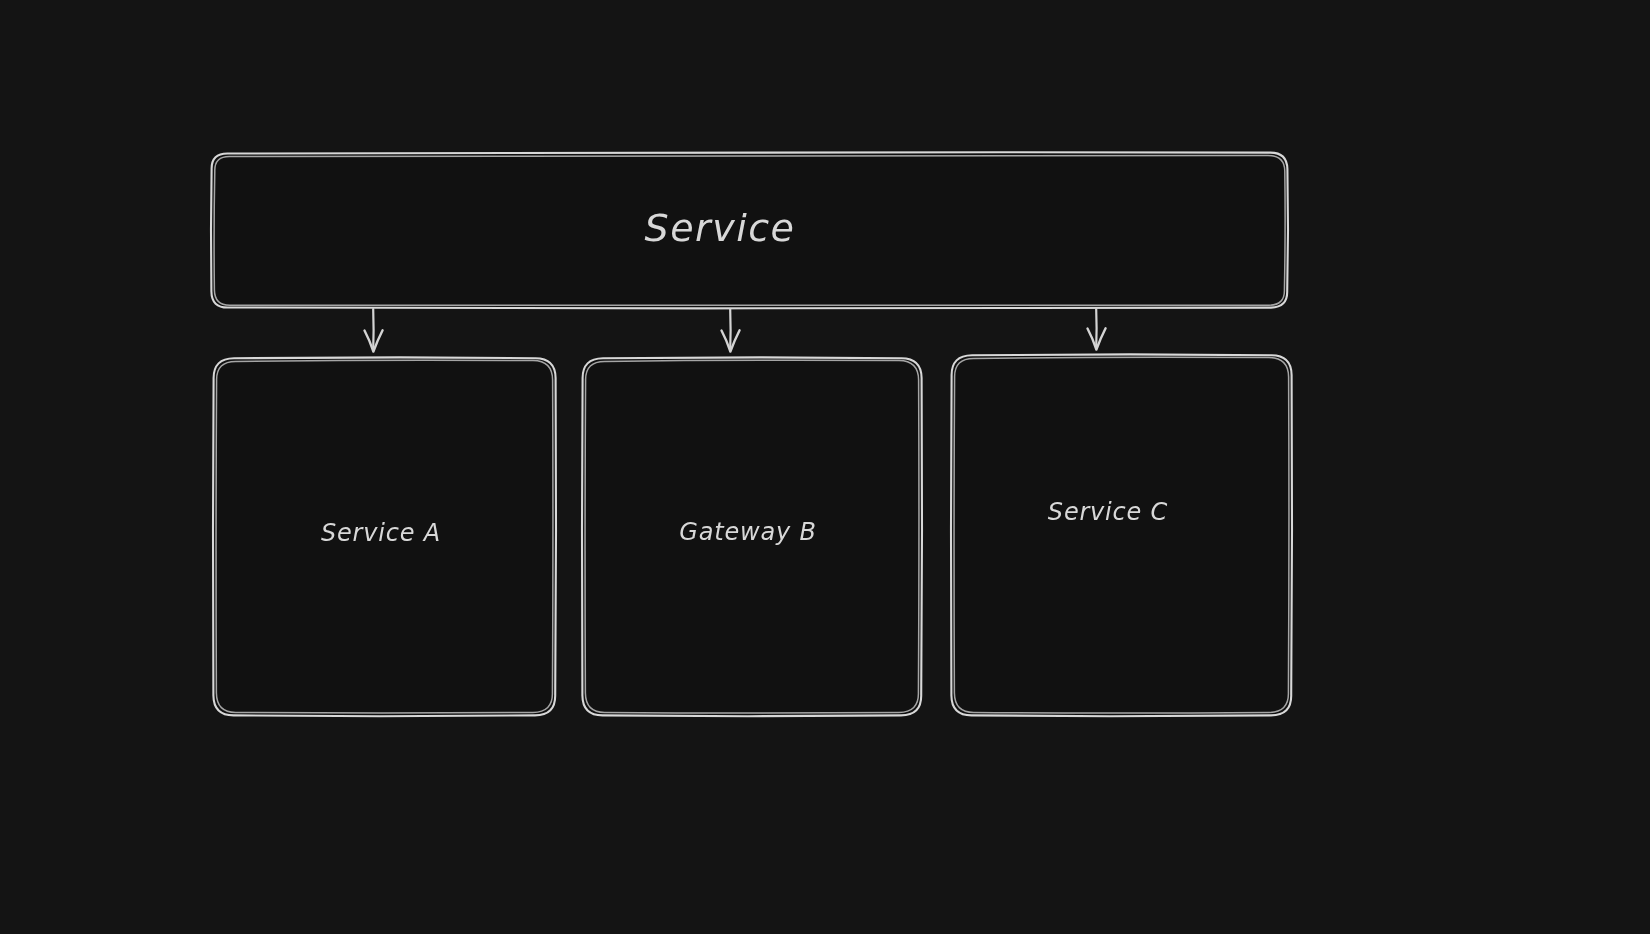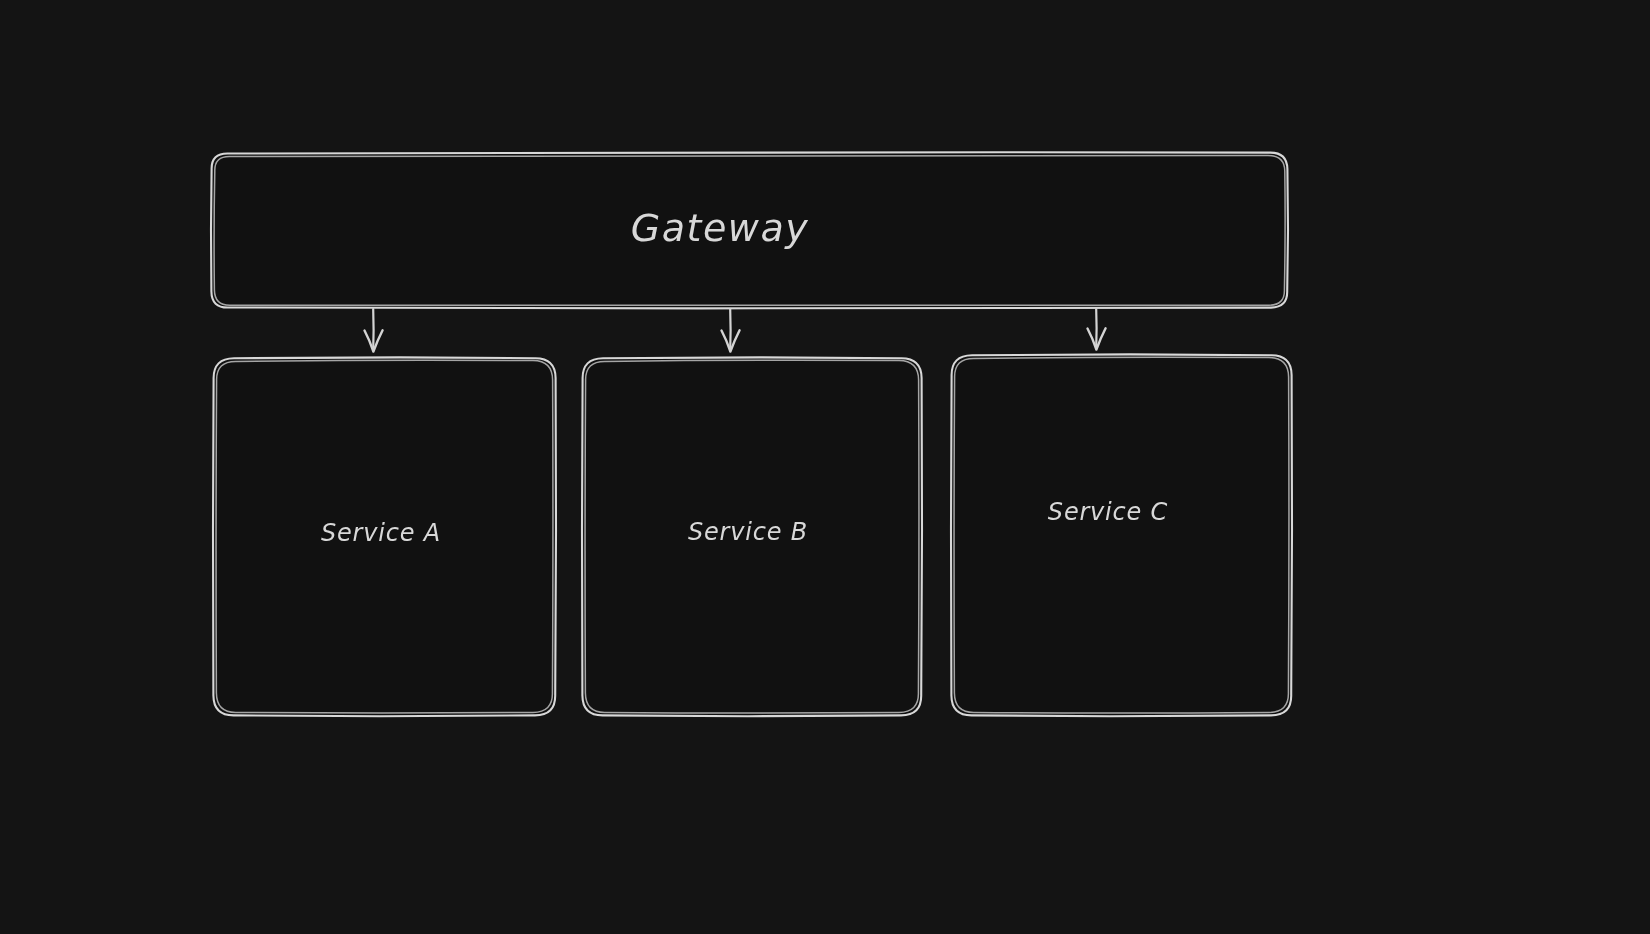--- a/index.html
+++ b/index.html
@@ -122,21 +122,21 @@
       <path class="node-stroke-2" d="M 605 361.4 Q 748 359.6 899 360.6 Q 918.4 360.8 918.6 380 Q 919.4 530 918.4 693 Q 918.8 712.2 899 712.4 Q 748 713.4 605 712.4 Q 585.6 712.6 585.4 693 Q 584.6 530 585.6 380 Q 585.4 361.2 605 361.4"></path>
     </g>
 
     <g>
       <path class="node-fill" d="M 971 355 L 1272 355 Q 1292 355 1292 375 L 1292 696 Q 1292 716 1272 716 L 971 716 Q 951 716 951 696 L 951 375 Q 951 355 971 355 Z"></path>
       <path class="node-stroke" d="M 972 355.2 L 1130 354.4 L 1271 355.2 Q 1291.4 355 1291.6 375 L 1292 530 L 1291.2 695 Q 1291.6 715.4 1271 715.4 L 1110 716.2 L 972 715.4 Q 951.6 715.6 951.4 695.5 L 951 530 L 951.6 375.5 Q 951.4 355.4 972 355.2 Z"></path>
       <path class="node-stroke-2" d="M 974 358.4 Q 1110 356.6 1269 357.6 Q 1288.4 357.8 1288.6 377 Q 1289.4 530 1288.4 693 Q 1288.8 712.2 1269 712.4 Q 1110 713.4 974 712.4 Q 954.6 712.6 954.4 693 Q 953.6 530 954.6 377 Q 954.4 358.2 974 358.4"></path>
     </g>
   </svg>
 
-  <div class="node-label label-gateway" style="left:720px; top:228px;">Gateway</div>
+  <div class="node-label label-gateway" style="left:720px; top:228px;">Service</div>
 
   <div class="node-label label-service" style="left:381px; top:533px;">Service A</div>
 
-  <div class="node-label label-service" style="left:748px; top:532px;">Service B</div>
+  <div class="node-label label-service" style="left:748px; top:532px;">Gateway B</div>
 
   <div class="node-label label-service" style="left:1108px; top:512px;">Service C</div>
 
 </div>
 
 </body></html>

